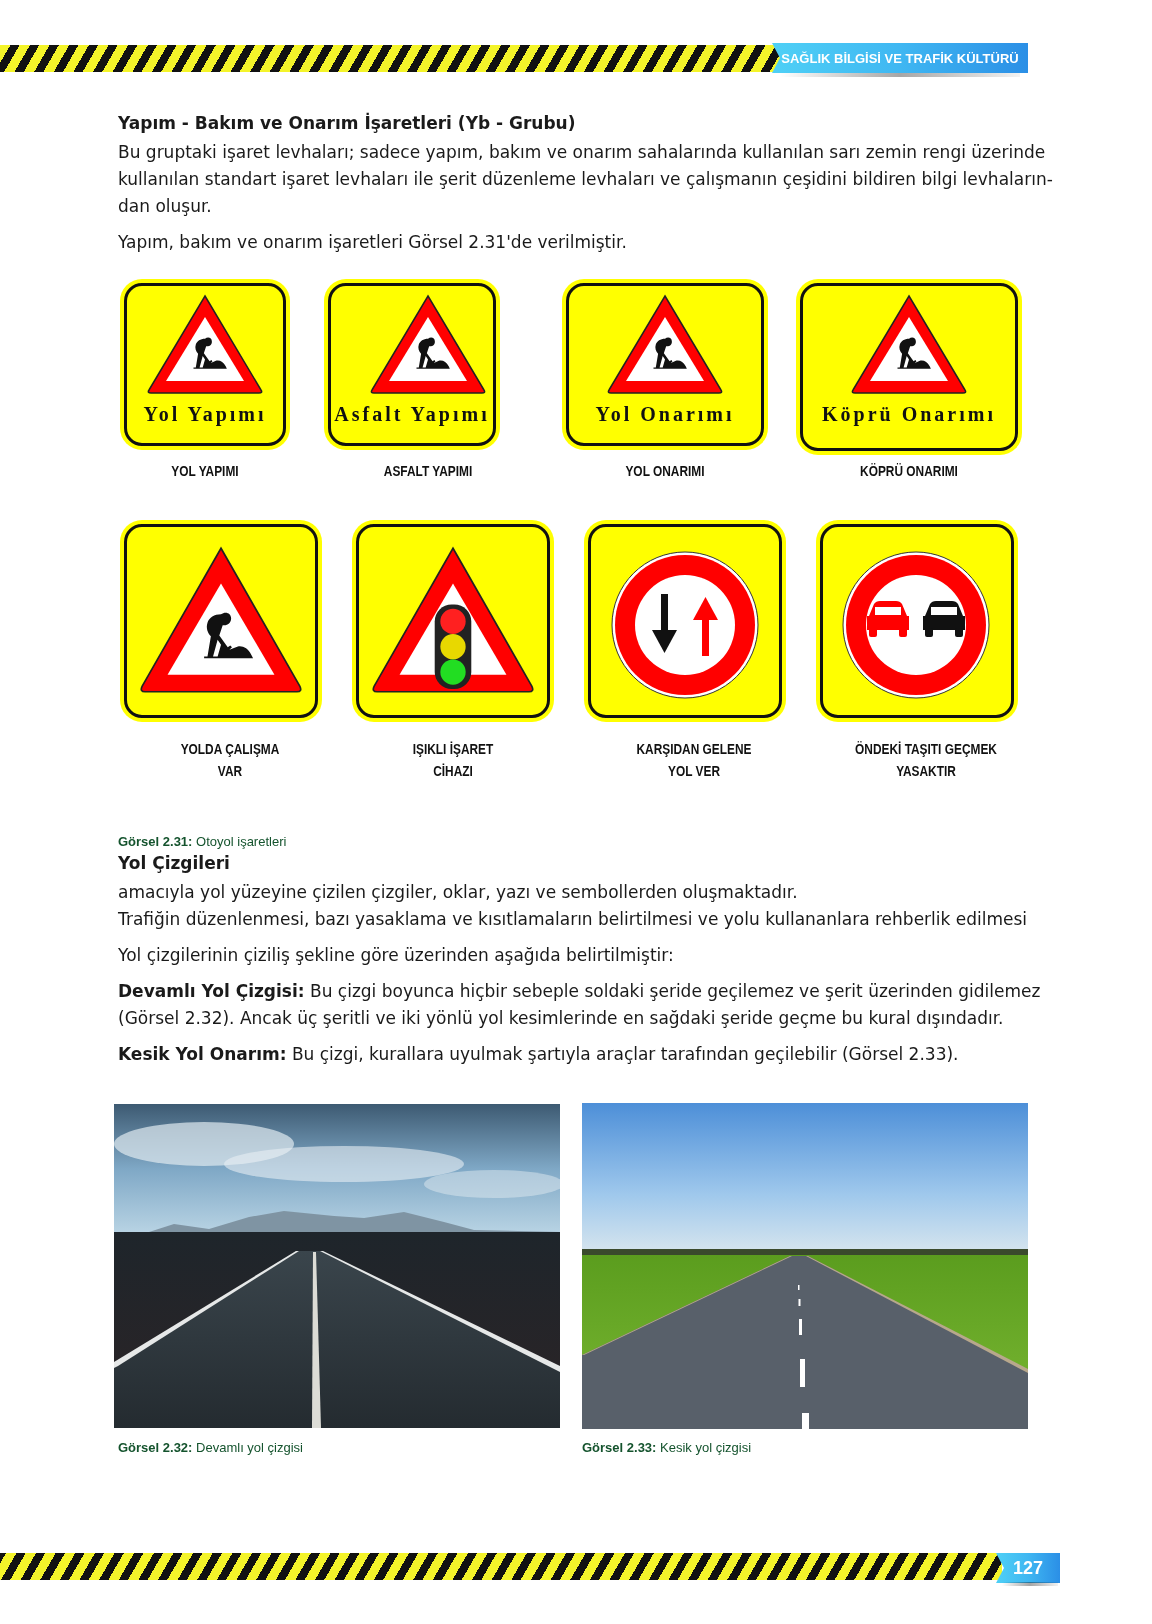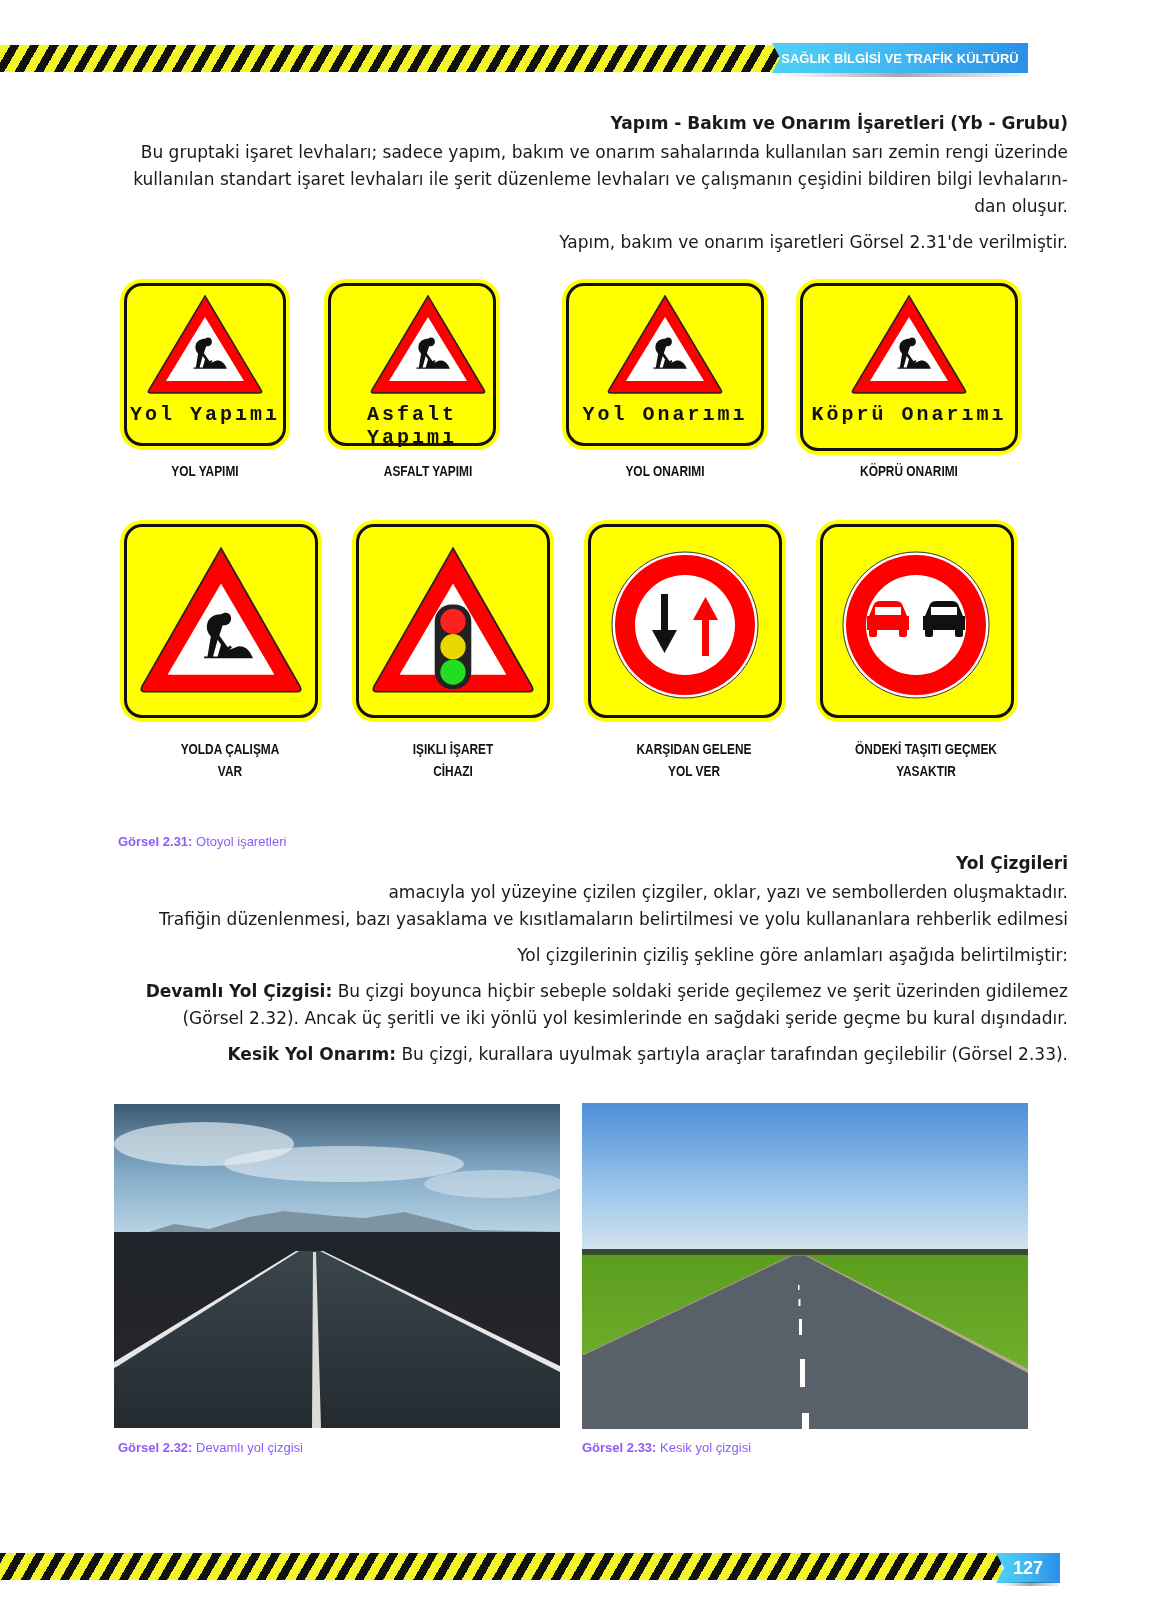--- a/index.html
+++ b/index.html
@@ -11,40 +11,40 @@
     position: absolute; left: 0; height: 27px;
     background: repeating-linear-gradient(-60deg, #f4f42a 0px, #f4f42a 9px, #111111 9px, #111111 17px);
   }
   .tab {
     position: absolute; height: 30px; color: #fff; font-weight: bold;
     background: linear-gradient(90deg, #4fd0f6 0%, #3fb7f2 50%, #2b8fe6 100%);
     display: flex; align-items: center; justify-content: center;
     clip-path: polygon(0 0, 100% 0, 100% 100%, 0 100%, 8px 50%);
   }
   .tab-shadow { position: absolute; height: 4px; background: linear-gradient(90deg, rgba(0,0,0,0), rgba(0,0,0,0.35), rgba(0,0,0,0.05)); }
-  .text-block { position: absolute; left: 118px; width: 950px; font-size: 17px; line-height: 27px; text-align: right; }
+  .text-block { position: absolute; left: 118px; width: 950px; font-size: 17px; line-height: 27px; }
   .h { font-weight: bold; font-size: 17px; }
   p { margin: 0; }
   .sign {
     position: absolute; background: #ffff00; border-radius: 22px;
   }
   .sign-inner {
     position: absolute; left: 4px; top: 4px; right: 4px; bottom: 4px;
     border: 3px solid #111; border-radius: 18px; box-sizing: border-box;
   }
   .sign-text {
     position: absolute; left: 0; right: 0; text-align: center;
-    font-family: Liberation Mono, monospace; font-weight: bold; letter-spacing: 3px; color: #111;
+    font-family: Liberation Serif, serif; font-weight: bold; letter-spacing: 3px; color: #111;
   }
   .caption-sign {
     position: absolute; text-align: center; font-family: "Liberation Sans", sans-serif;
     font-weight: bold; font-size: 14px; line-height: 22px; color: #111;
     transform: scaleX(0.85); transform-origin: center top;
   }
-  .fig-caption { position: absolute; font-family: "Liberation Sans", sans-serif; font-size: 13px; color: #8b5cf6; }
+  .fig-caption { position: absolute; font-family: "Liberation Sans", sans-serif; font-size: 13px; color: #14532d; }
   .fig-caption b { font-weight: bold; }
   .photo { position: absolute; overflow: hidden; }
   svg { display: block; }
 </style>
 </head>
 <body>
 
 <div class="stripe-band" style="top:45px; width:780px;"></div>
 <div class="tab" style="left:772px; top:43px; width:256px; font-size:13px; font-family:'Liberation Sans', sans-serif;">
   <span>SAĞLIK BİLGİSİ VE TRAFİK KÜLTÜRÜ</span>
@@ -183,21 +183,21 @@
 </div>
 
 <div class="fig-caption" style="left:118px; top:834px;">
   <b>Görsel 2.31:</b> <span>Otoyol işaretleri</span>
 </div>
 
 <div class="text-block" style="top:850px;">
   <div class="h" style="margin-bottom:2px;">Yol Çizgileri</div>
   <p>amacıyla yol yüzeyine çizilen çizgiler, oklar, yazı ve sembollerden oluşmaktadır.</p>
   <p>Trafiğin düzenlenmesi, bazı yasaklama ve kısıtlamaların belirtilmesi ve yolu kullananlara rehberlik edilmesi</p>
-  <p style="margin-top:9px;">Yol çizgilerinin çiziliş şekline göre anlamları aşağıda belirtilmiştir:</p>
+  <p style="margin-top:9px;">Yol çizgilerinin çiziliş şekline göre üzerinden aşağıda belirtilmiştir:</p>
   <p style="margin-top:9px;">
     <b>Devamlı Yol Çizgisi:</b><span> Bu çizgi boyunca hiçbir sebeple soldaki şeride geçilemez ve şerit üzerinden gidilemez</span>
   </p>
   <p>(Görsel 2.32). Ancak üç şeritli ve iki yönlü yol kesimlerinde en sağdaki şeride geçme bu kural dışındadır.</p>
   <p style="margin-top:9px;">
     <b>Kesik Yol Onarım:</b><span> Bu çizgi, kurallara uyulmak şartıyla araçlar tarafından geçilebilir (Görsel 2.33).</span>
   </p>
 </div>
 
 <div class="photo" style="left:114px; top:1104px; width:446px; height:324px;">

